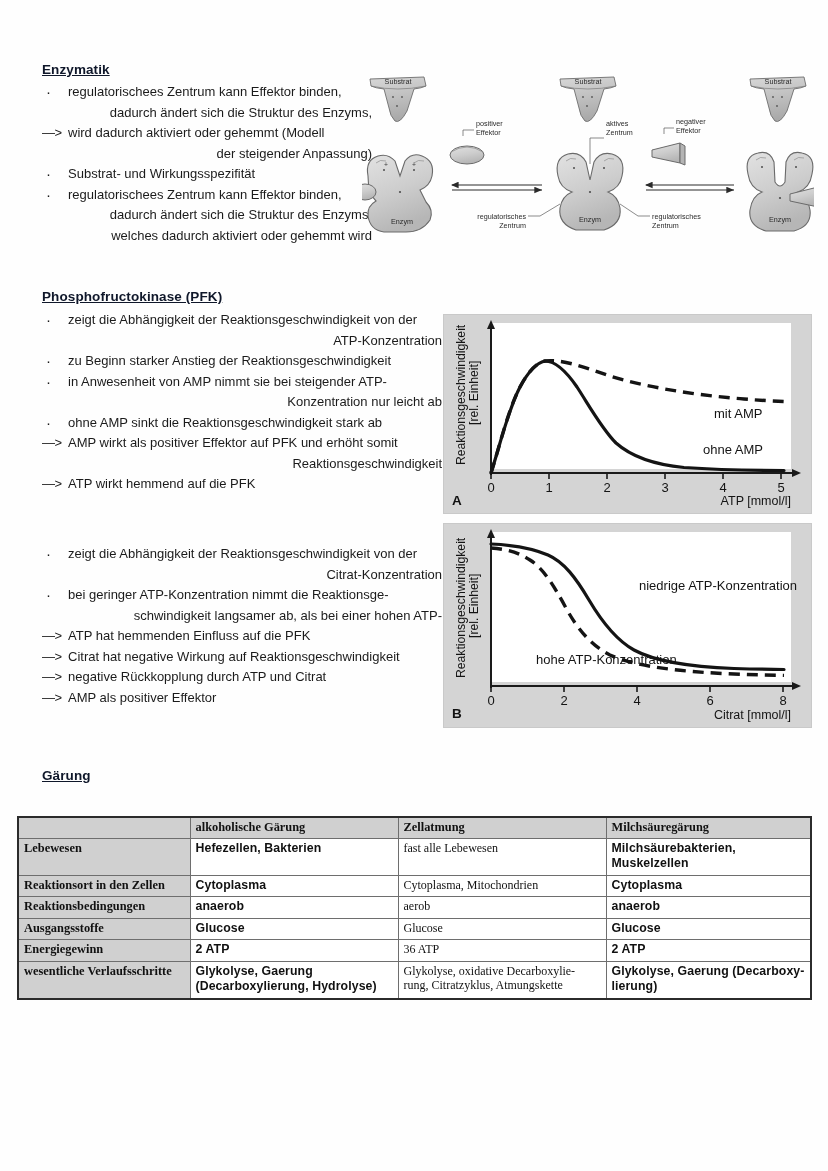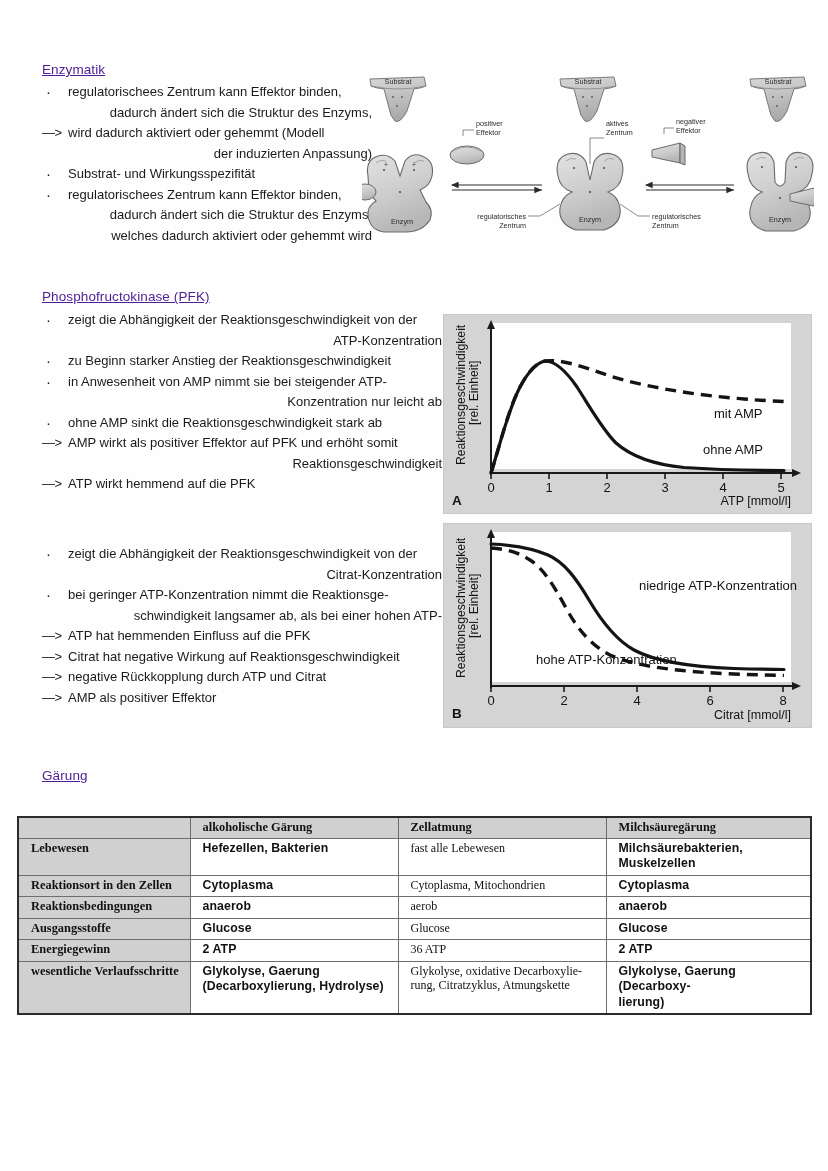--- a/index.html
+++ b/index.html
@@ -18,24 +18,24 @@
   .page {
     position: absolute;
     inset: 0;
     background: #fefefe;
   }
 
   
   .sec-heading {
     position: absolute;
     font-size: 13.5px;
-    font-weight: normal;
+    font-weight: bold;
     text-decoration: underline;
     letter-spacing: 0.1px;
-    color: #4c1d95;
+    color: #0f172a;
   }
 
   
   .textblock {
     position: absolute;
     font-size: 13px;
     line-height: 20.5px;
     color: #1b1b1b;
   }
   .row {
@@ -89,21 +89,21 @@
     left: 17px;
     top: 816px;
     width: 793px;
     border-collapse: collapse;
     border: 2.5px solid #2b2b2b;
     table-layout: fixed;
     background: #ffffff;
   }
   .gtable td {
     border: 1px solid #6e6e6e;
-    padding: 2px 5px 3px 12px;
+    padding: 2px 5px 3px 5px;
     vertical-align: top;
     font-size: 11.5px;
     line-height: 14.5px;
     color: #111111;
   }
   .gtable .rowhead {
     background: #d0d0d0;
     font-family: "Liberation Serif", serif;
     font-weight: bold;
     font-size: 12.4px;
@@ -152,21 +152,21 @@
         <span class="marker bullet">·</span>
         <span class="rtext">
           <span class="ln">regulatorischees Zentrum kann Effektor binden,</span>
           <span class="ln ind">dadurch ändert sich die Struktur des Enzyms,</span>
         </span>
       </div>
       <div class="row">
         <span class="marker arrow">—&gt;</span>
         <span class="rtext">
           <span class="ln">wird dadurch aktiviert oder gehemmt (Modell</span>
-          <span class="ln ind">der induzierten Anpassung)</span>
+          <span class="ln ind">der steigender Anpassung)</span>
         </span>
       </div>
       <div class="row">
         <span class="marker bullet">·</span>
         <span class="rtext">
           <span class="ln">Substrat- und Wirkungsspezifität</span>
         </span>
       </div>
       <div class="row">
         <span class="marker bullet">·</span>

